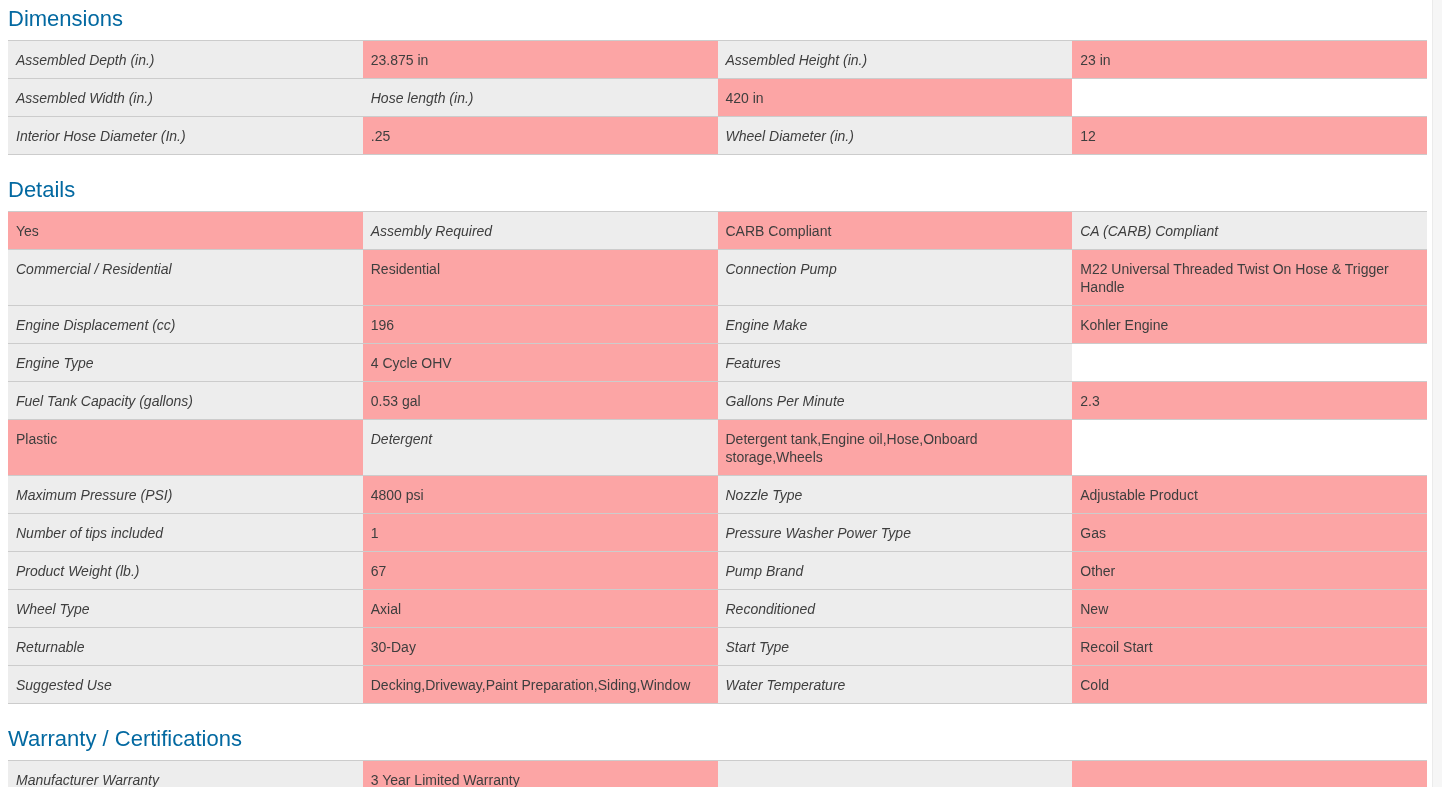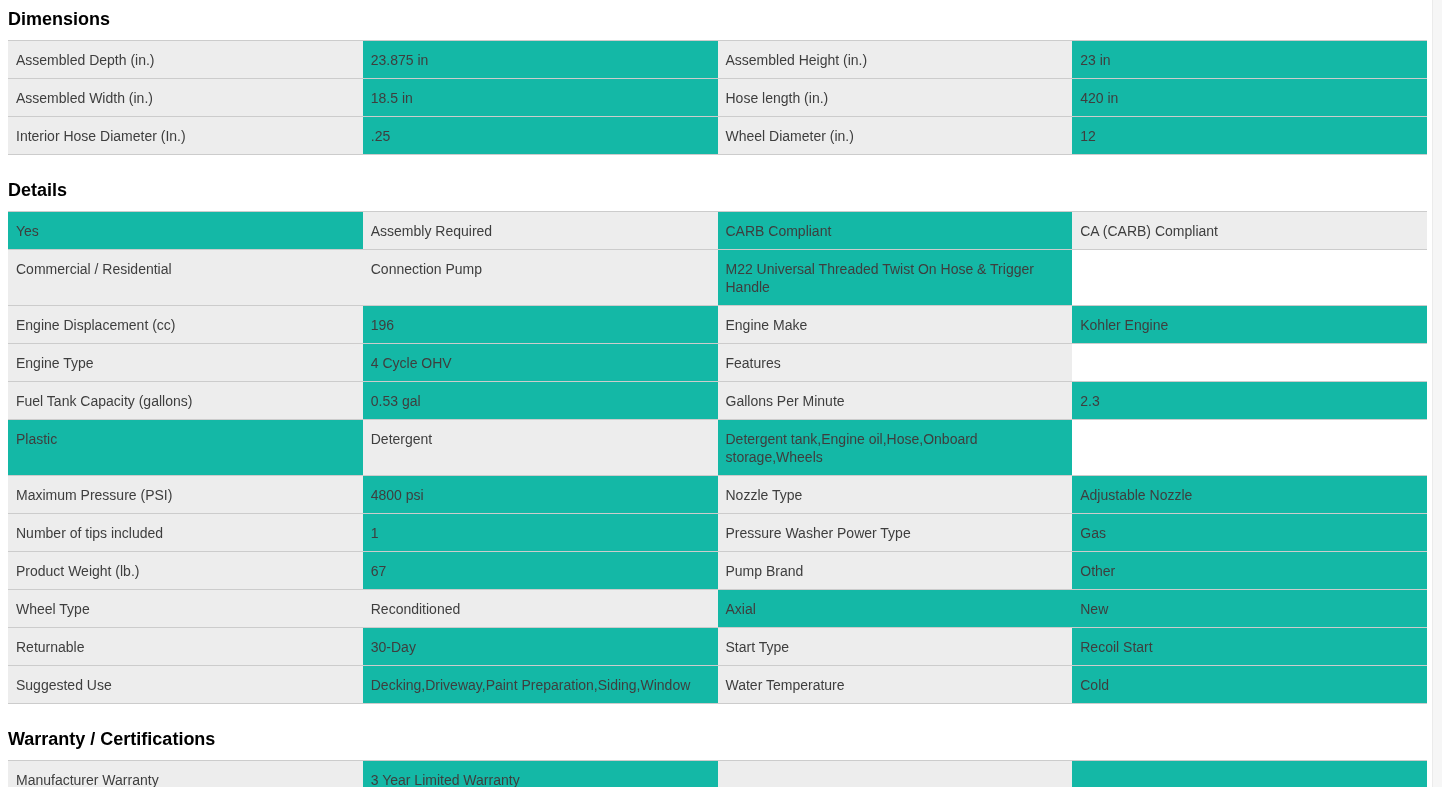--- a/index.html
+++ b/index.html
@@ -6,24 +6,24 @@
     margin: 0;
     padding: 0;
     background: #ffffff;
     font-family: "Liberation Sans", "DejaVu Sans", sans-serif;
   }
   .page {
     margin: 0 15px 0 8px;
     padding-top: 6px;
   }
   .section-title {
-    font-size: 18px;
+    font-size: 22px;
     line-height: 22px;
-    font-weight: 700;
-    color: #000000;
+    font-weight: 400;
+    color: #0369a1;
     margin: 24px 0 10px 0;
   }
   .section-title:first-child {
     margin-top: 2px;
   }
   .spec-table {
     width: 100%;
     border-top: 1px solid var(--row-border, #cccccc);
   }
   .spec-row {
@@ -36,23 +36,24 @@
     width: 25%;
     box-sizing: border-box;
     padding: 10px 10px 9px 8px;
     font-size: 14px;
     line-height: 18px;
     color: #3e3e3e;
     word-wrap: break-word;
   }
   .spec-cell.label {
     background: var(--label-bg, #ededed);
+    font-style: italic;
   }
   .spec-cell.value {
-    background: #14b8a6;
+    background: #fca5a5;
   }
   .scrollbar-track {
     position: fixed;
     top: 0;
     right: 0;
     width: 9px;
     height: 100%;
     background: #f6f6f6;
     border-left: 1px solid #ebebeb;
   }
@@ -64,41 +65,41 @@
     <h2 class="section-title">Dimensions</h2>
     <div class="spec-table">
       <div class="spec-row">
         <div class="spec-cell label">Assembled Depth (in.)</div>
         <div class="spec-cell value">23.875 in</div>
         <div class="spec-cell label">Assembled Height (in.)</div>
         <div class="spec-cell value">23 in</div>
       </div>
       <div class="spec-row">
         <div class="spec-cell label">Assembled Width (in.)</div>
-        <div class="spec-cell value">18.5 in</div>
         <div class="spec-cell label">Hose length (in.)</div>
         <div class="spec-cell value">420 in</div>
       </div>
       <div class="spec-row">
         <div class="spec-cell label">Interior Hose Diameter (In.)</div>
         <div class="spec-cell value">.25</div>
         <div class="spec-cell label">Wheel Diameter (in.)</div>
         <div class="spec-cell value">12</div>
       </div>
     </div>
     <h2 class="section-title">Details</h2>
     <div class="spec-table">
       <div class="spec-row">
         <div class="spec-cell value">Yes</div>
         <div class="spec-cell label">Assembly Required</div>
         <div class="spec-cell value">CARB Compliant</div>
         <div class="spec-cell label">CA (CARB) Compliant</div>
       </div>
       <div class="spec-row">
         <div class="spec-cell label">Commercial / Residential</div>
+        <div class="spec-cell value">Residential</div>
         <div class="spec-cell label">Connection Pump</div>
         <div class="spec-cell value">M22 Universal Threaded Twist On Hose &amp; Trigger Handle</div>
       </div>
       <div class="spec-row">
         <div class="spec-cell label">Engine Displacement (cc)</div>
         <div class="spec-cell value">196</div>
         <div class="spec-cell label">Engine Make</div>
         <div class="spec-cell value">Kohler Engine</div>
       </div>
       <div class="spec-row">
@@ -114,38 +115,38 @@
       </div>
       <div class="spec-row">
         <div class="spec-cell value">Plastic</div>
         <div class="spec-cell label">Detergent</div>
         <div class="spec-cell value">Detergent tank,Engine oil,Hose,Onboard storage,Wheels</div>
       </div>
       <div class="spec-row">
         <div class="spec-cell label">Maximum Pressure (PSI)</div>
         <div class="spec-cell value">4800 psi</div>
         <div class="spec-cell label">Nozzle Type</div>
-        <div class="spec-cell value">Adjustable Nozzle</div>
+        <div class="spec-cell value">Adjustable Product</div>
       </div>
       <div class="spec-row">
         <div class="spec-cell label">Number of tips included</div>
         <div class="spec-cell value">1</div>
         <div class="spec-cell label">Pressure Washer Power Type</div>
         <div class="spec-cell value">Gas</div>
       </div>
       <div class="spec-row">
         <div class="spec-cell label">Product Weight (lb.)</div>
         <div class="spec-cell value">67</div>
         <div class="spec-cell label">Pump Brand</div>
         <div class="spec-cell value">Other</div>
       </div>
       <div class="spec-row">
         <div class="spec-cell label">Wheel Type</div>
+        <div class="spec-cell value">Axial</div>
         <div class="spec-cell label">Reconditioned</div>
-        <div class="spec-cell value">Axial</div>
         <div class="spec-cell value">New</div>
       </div>
       <div class="spec-row">
         <div class="spec-cell label">Returnable</div>
         <div class="spec-cell value">30-Day</div>
         <div class="spec-cell label">Start Type</div>
         <div class="spec-cell value">Recoil Start</div>
       </div>
       <div class="spec-row">
         <div class="spec-cell label">Suggested Use</div>

